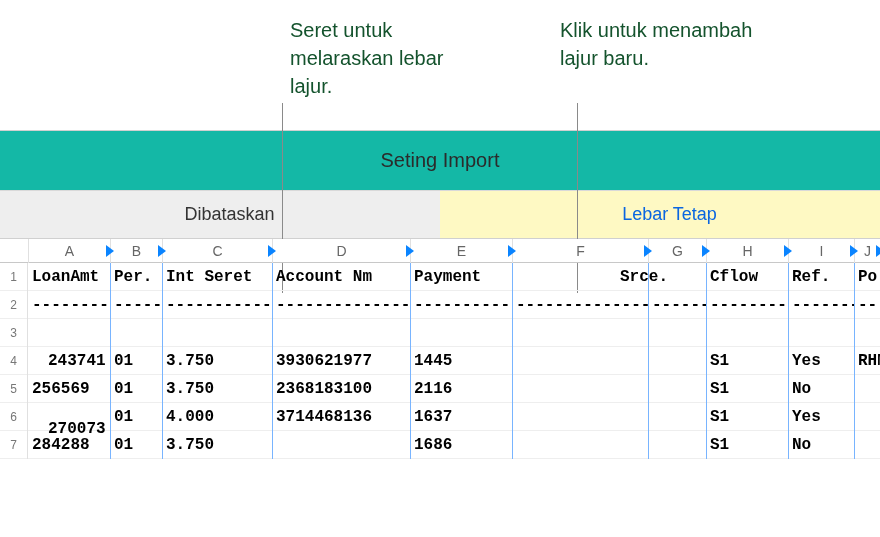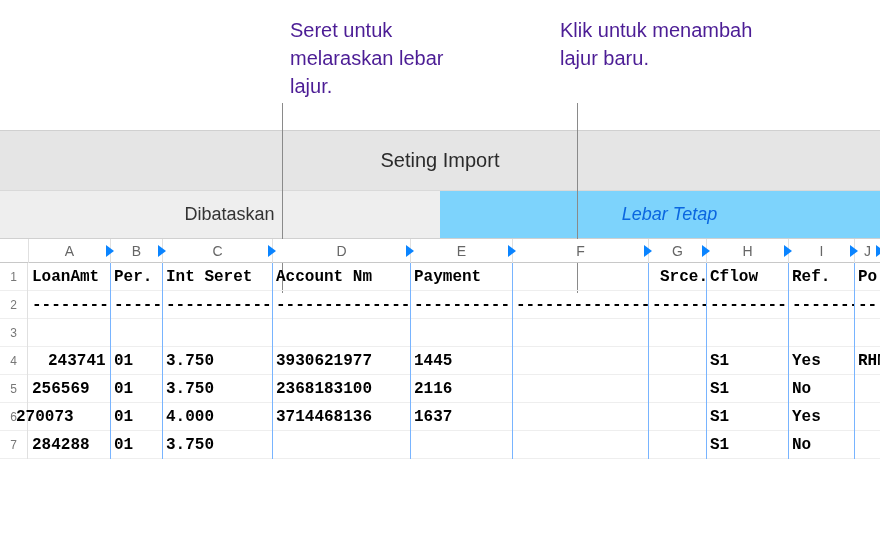--- a/index.html
+++ b/index.html
@@ -11,38 +11,38 @@
       background: white;
     }
     .callouts {
       position: relative;
       height: 130px;
     }
     .callout {
       position: absolute;
       font-size: 20px;
       line-height: 1.4;
-      color: #4c1d95;
+      color: #14532d;
       font-weight: 400;
     }
     .callout-left { left: 290px; top: 16px; width: 200px; }
     .callout-right { left: 560px; top: 16px; width: 200px; }
     .leader {
       position: absolute;
       width: 1px;
       background: #8a8a8a;
     }
     .leader-left { left: 282px; top: 103px; height: 190px; }
     .leader-right { left: 577px; top: 103px; height: 190px; }
 
     .panel {
       border-top: 1px solid #d0d0d0;
     }
     .panel-header {
-      background: #e5e5e5;
+      background: #14b8a6;
       text-align: center;
       padding: 18px 0;
       font-size: 20px;
       font-weight: 500;
       color: #2b2b2b;
       border-bottom: 1px solid #d9d9d9;
     }
     .tab-row {
       display: flex;
       height: 48px;
@@ -55,23 +55,22 @@
       justify-content: center;
       font-size: 18px;
       cursor: pointer;
       padding-left: 19px;
     }
     .tab-inactive {
       background: #eeeeee;
       color: #333;
     }
     .tab-active {
-      background: #7dd3fc;
+      background: #fef9c3;
       color: #0a66e0;
-      font-style: italic;
     }
 
     .grid-wrap {
       position: relative;
     }
     .col-ruler {
       position: relative;
       height: 24px;
       background: #fff;
       border-bottom: 1px solid #c8c8c8;
@@ -221,21 +220,21 @@
       </div>
     <div class="data-rows" id="data-rows">
         <div class="data-row">
           <div class="row-num">1</div>
           <div class="cell header-cell" style="left: 28px; width: 82px;">LoanAmt</div>
           <div class="cell header-cell" style="left: 110px; width: 52px;">Per.</div>
           <div class="cell header-cell" style="left: 162px; width: 110px;">Int Seret</div>
           <div class="cell header-cell" style="left: 272px; width: 138px;">Account Nm</div>
           <div class="cell header-cell" style="left: 410px; width: 102px;">Payment</div>
           <div class="cell header-cell" style="left: 512px; width: 136px;"></div>
-          <div class="cell header-cell" style="left: 656px; width: 58px; text-align: right;">Srce.</div>
+          <div class="cell header-cell" style="left: 616px; width: 58px; text-align: right;">Srce.</div>
           <div class="cell header-cell" style="left: 706px; width: 82px;">Cflow</div>
           <div class="cell header-cell" style="left: 788px; width: 66px;">Ref.</div>
           <div class="cell header-cell" style="left: 854px; width: 26px;">Po</div>
         </div>
         <div class="data-row dashrow">
           <div class="row-num">2</div>
           <div class="cell" style="left: 28px; width: 82px;">---------</div>
           <div class="cell" style="left: 110px; width: 52px;">-----</div>
           <div class="cell" style="left: 162px; width: 110px;">------------</div>
           <div class="cell" style="left: 272px; width: 138px;">---------------</div>
@@ -280,36 +279,37 @@
           <div class="cell" style="left: 272px; width: 138px;">2368183100</div>
           <div class="cell" style="left: 410px; width: 102px;">2116</div>
           <div class="cell" style="left: 512px; width: 136px;"></div>
           <div class="cell" style="left: 648px; width: 58px;"></div>
           <div class="cell" style="left: 706px; width: 82px;">S1</div>
           <div class="cell" style="left: 788px; width: 66px;">No</div>
           <div class="cell" style="left: 854px; width: 26px;"></div>
         </div>
         <div class="data-row">
           <div class="row-num">6</div>
-          <div class="cell" style="left: 12px; width: 82px;">270073</div>
+          <div class="cell" style="left: 44px; width: 82px; margin-top: 12px;">270073</div>
           <div class="cell" style="left: 110px; width: 52px;">01</div>
           <div class="cell" style="left: 162px; width: 110px;">4.000</div>
           <div class="cell" style="left: 272px; width: 138px;">3714468136</div>
           <div class="cell" style="left: 410px; width: 102px;">1637</div>
           <div class="cell" style="left: 512px; width: 136px;"></div>
           <div class="cell" style="left: 648px; width: 58px;"></div>
           <div class="cell" style="left: 706px; width: 82px;">S1</div>
           <div class="cell" style="left: 788px; width: 66px;">Yes</div>
           <div class="cell" style="left: 854px; width: 26px;"></div>
         </div>
         <div class="data-row">
           <div class="row-num">7</div>
           <div class="cell" style="left: 28px; width: 82px;">284288</div>
           <div class="cell" style="left: 110px; width: 52px;">01</div>
           <div class="cell" style="left: 162px; width: 110px;">3.750</div>
+          <div class="cell" style="left: 410px; width: 102px;">1686</div>
           <div class="cell" style="left: 512px; width: 136px;"></div>
           <div class="cell" style="left: 648px; width: 58px;"></div>
           <div class="cell" style="left: 706px; width: 82px;">S1</div>
           <div class="cell" style="left: 788px; width: 66px;">No</div>
           <div class="cell" style="left: 854px; width: 26px;"></div>
         </div>
         <div class="col-divline" style="left: 110px;"></div>
         <div class="col-divline" style="left: 162px;"></div>
         <div class="col-divline" style="left: 272px;"></div>
         <div class="col-divline" style="left: 410px;"></div>

